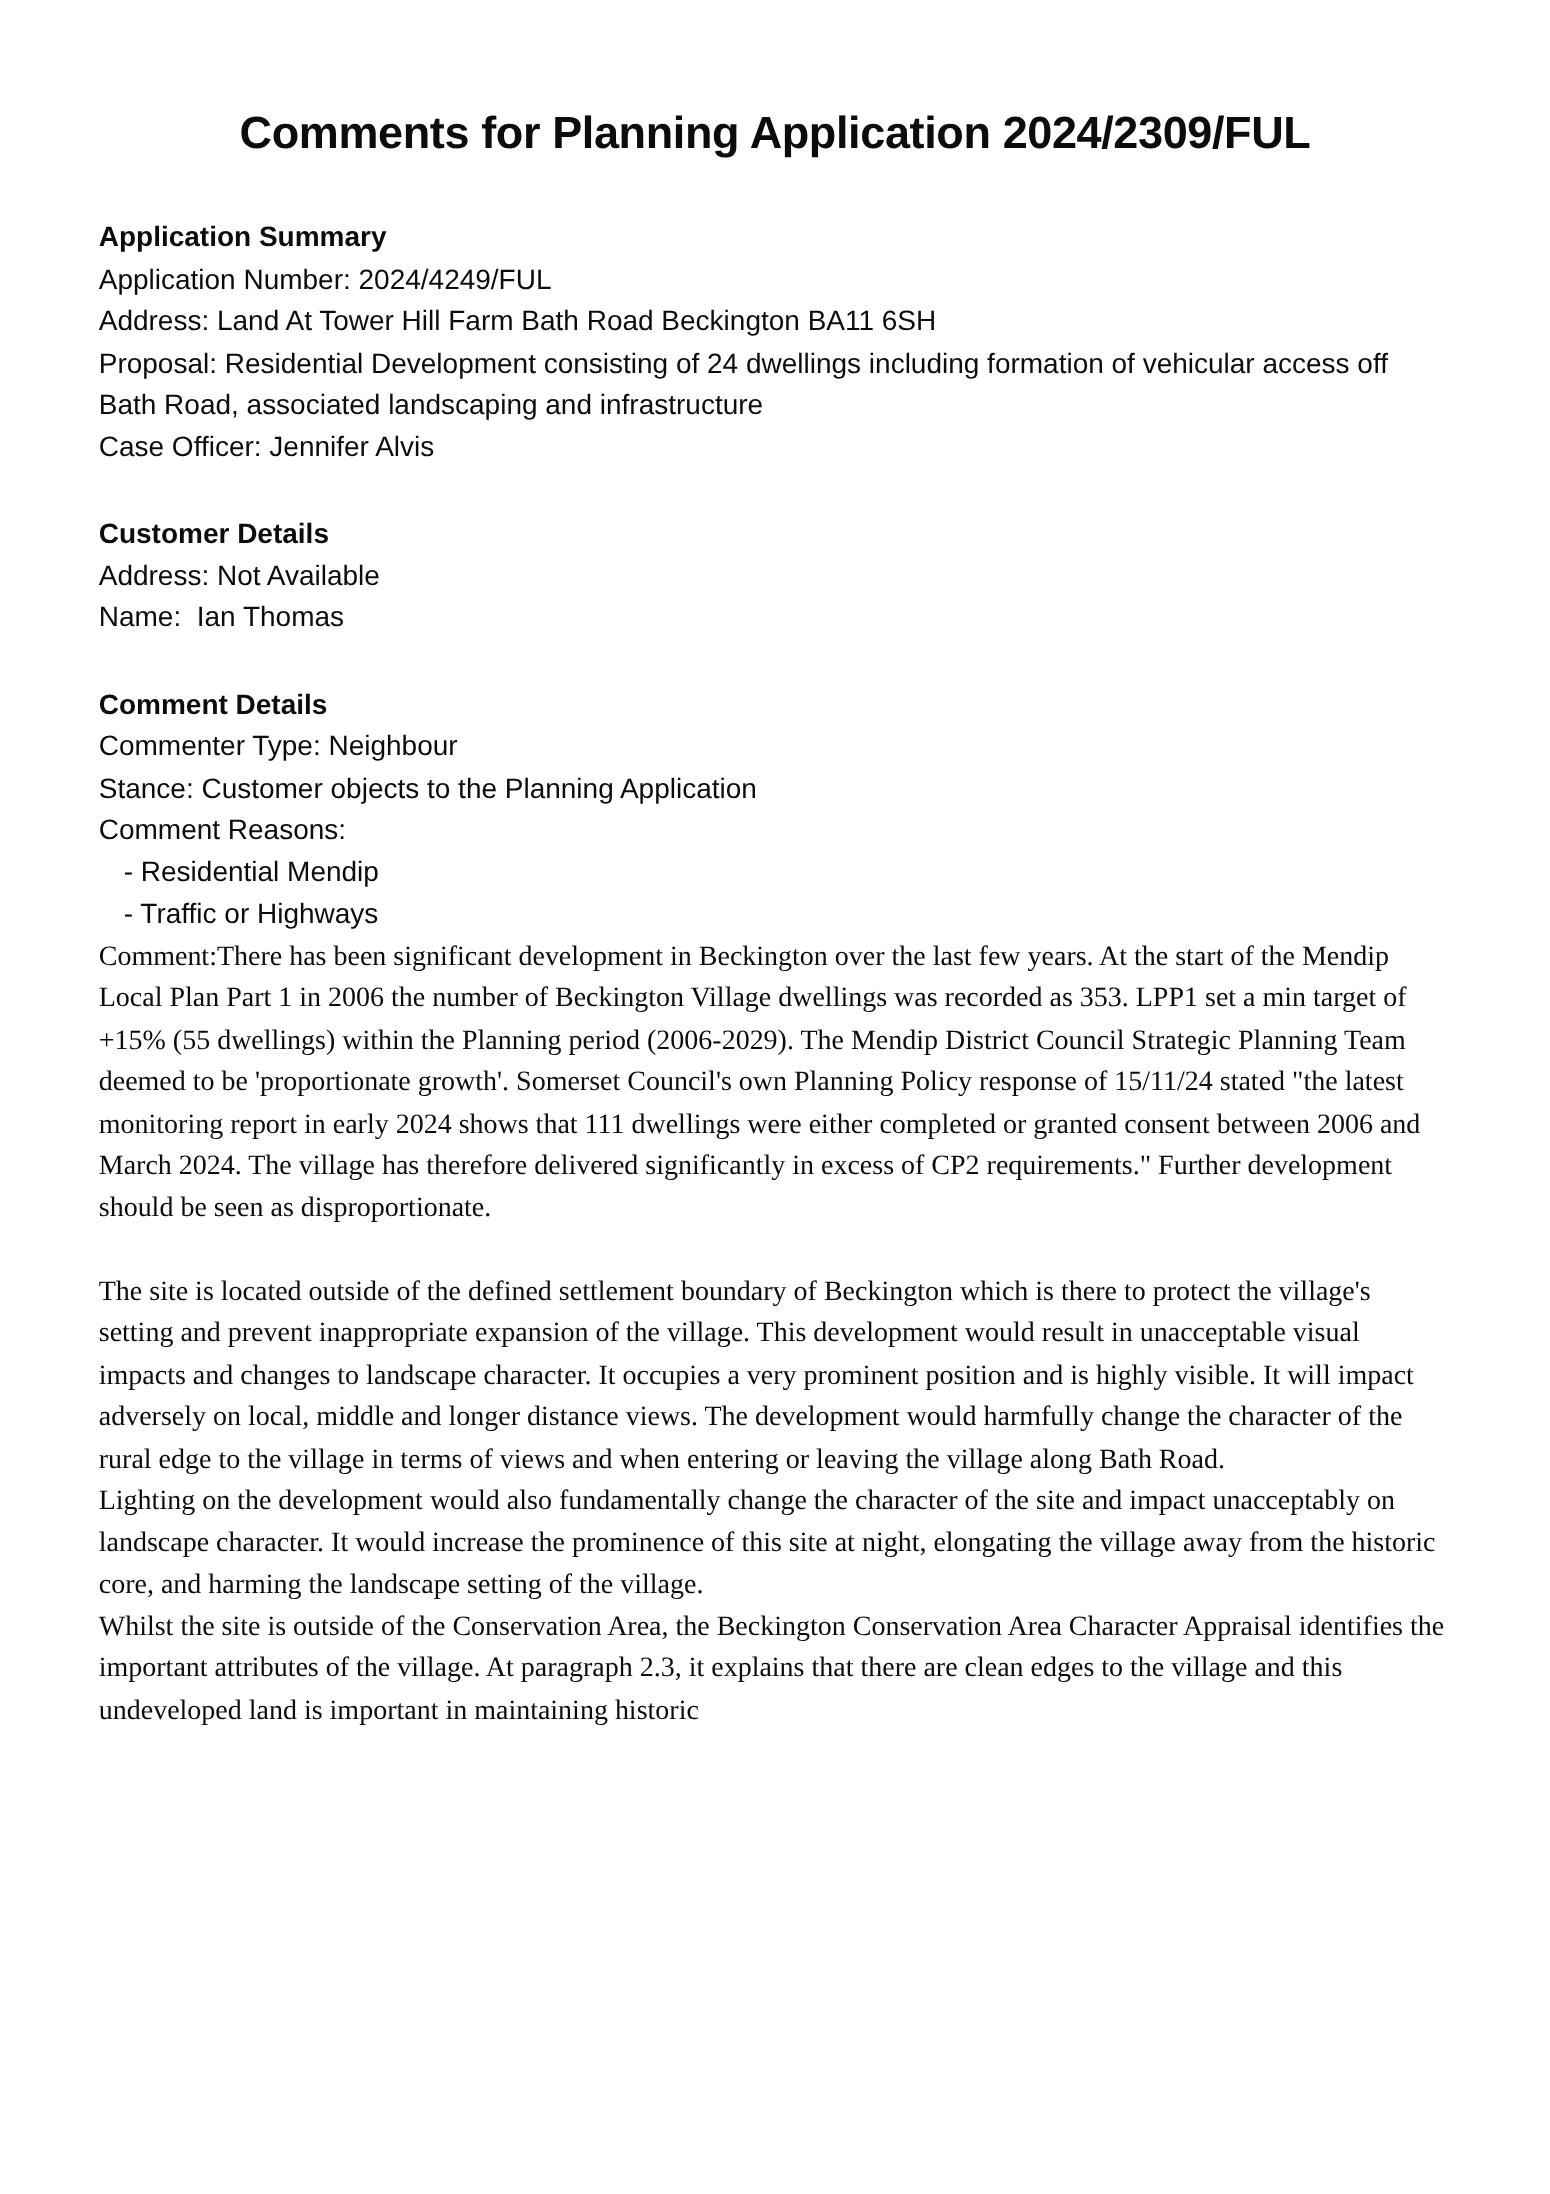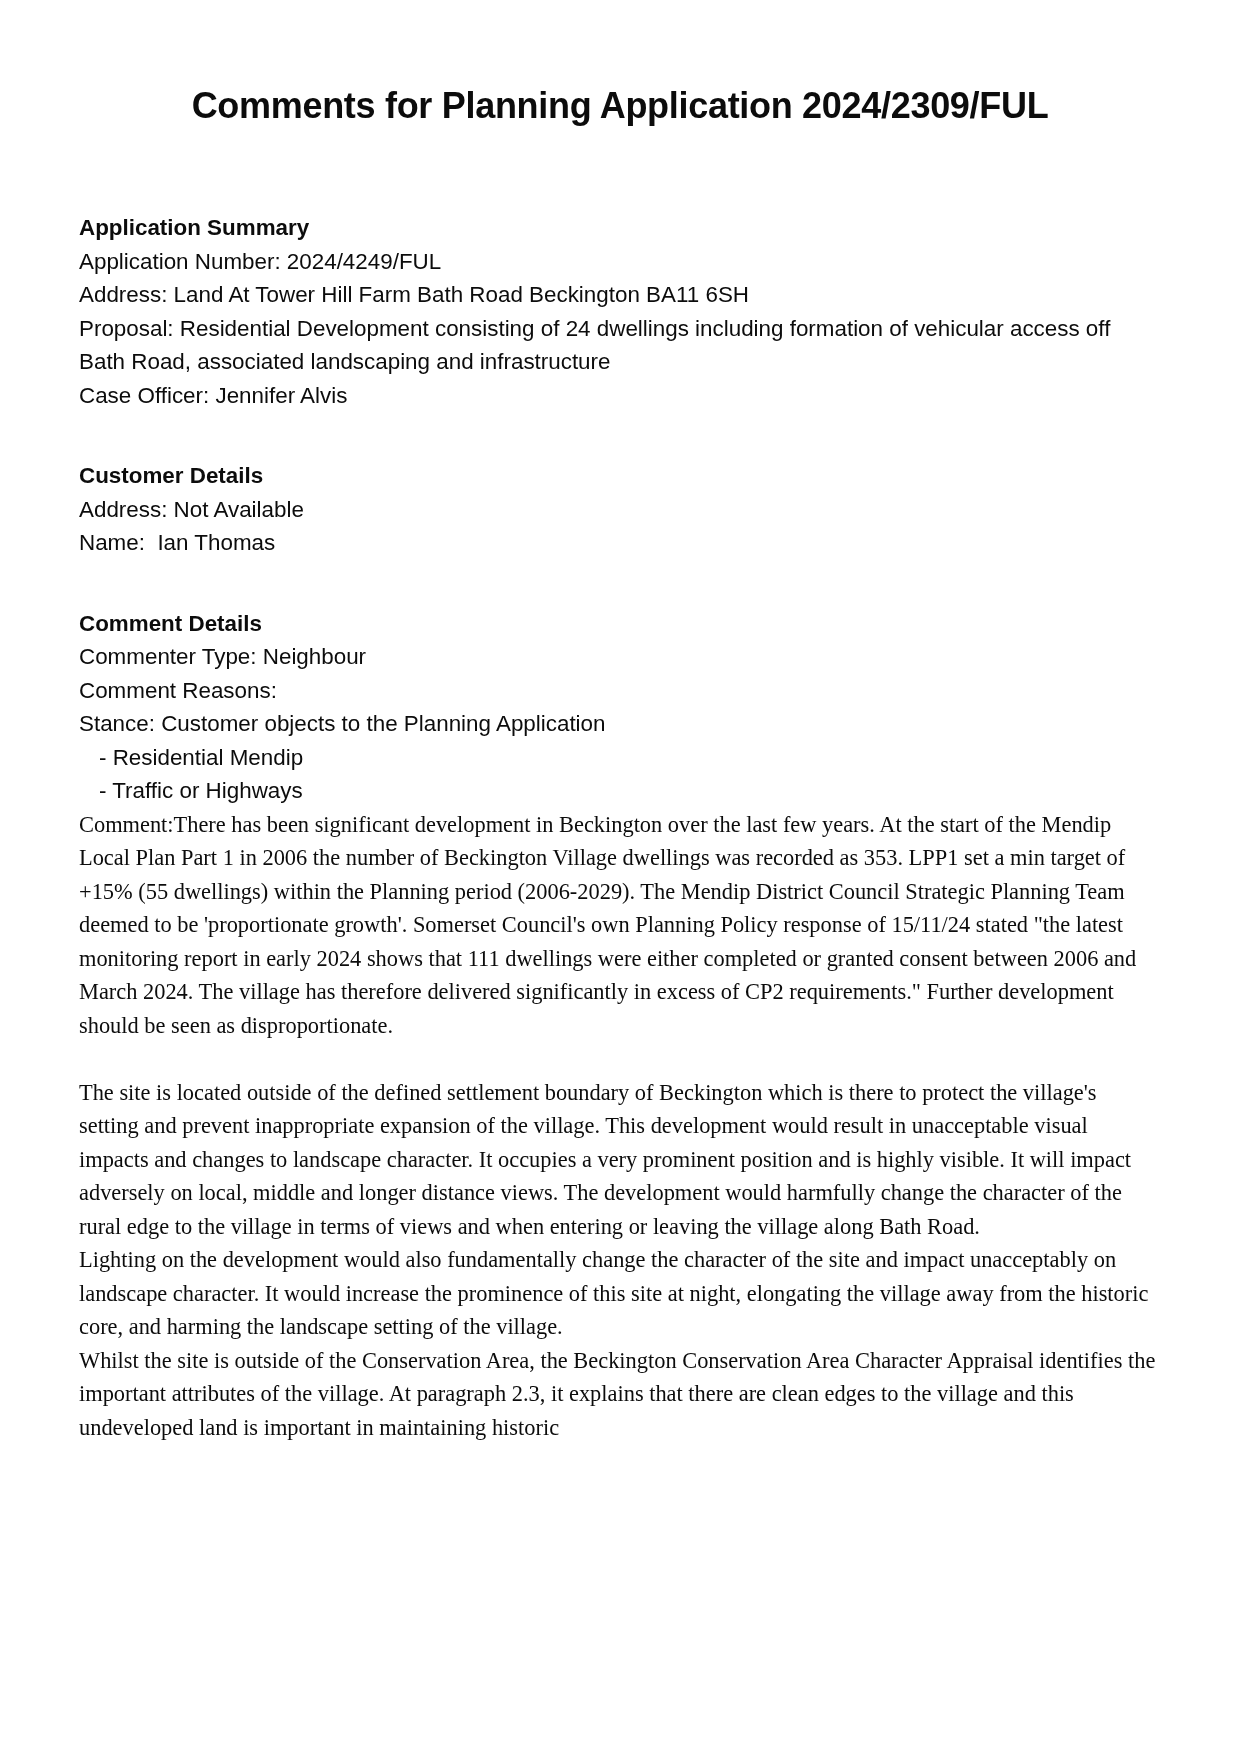--- a/index.html
+++ b/index.html
@@ -23,22 +23,22 @@
   }
   .doc-title {
     margin: 0;
     padding-top: 85px;
     font-size: 36px;
     line-height: 42px;
     font-weight: bold;
     text-align: center;
     letter-spacing: -0.3px;
   }
-  .section { margin-top: 47px; }
-  .section.first { margin-top: 84px; }
+  .section { margin-top: 36px; }
+  .section.first { margin-top: 46px; }
   .section-heading {
     font-weight: bold;
   }
   .detail-line {
     white-space: pre-wrap;
   }
   .reason-line {
     padding-left: 20px;
     white-space: pre-wrap;
   }
@@ -64,22 +64,22 @@
 
   <div class="section">
     <div class="section-heading">Customer Details</div>
     <div class="detail-line">Address: Not Available</div>
     <div class="detail-line">Name:  Ian Thomas</div>
   </div>
 
   <div class="section">
     <div class="section-heading">Comment Details</div>
     <div class="detail-line">Commenter Type: Neighbour</div>
+    <div class="detail-line">Stance: Customer objects to the Planning Application</div>
     <div class="detail-line">Comment Reasons:</div>
-    <div class="detail-line">Stance: Customer objects to the Planning Application</div>
     <div class="reason-line">- Residential Mendip</div>
     <div class="reason-line">- Traffic or Highways</div>
     <div class="comment-block"><span>Comment:</span><span>There has been significant development in Beckington over the last few years. At the start of the Mendip Local Plan Part 1 in 2006 the number of Beckington Village dwellings was recorded as 353. LPP1 set a min target of +15% (55 dwellings) within the Planning period (2006-2029). The Mendip District Council Strategic Planning Team deemed to be 'proportionate growth'. Somerset Council's own Planning Policy response of 15/11/24 stated "the latest monitoring report in early 2024 shows that 111 dwellings were either completed or granted consent between 2006 and March 2024. The village has therefore delivered significantly in excess of CP2 requirements." Further development should be seen as disproportionate.
 
 The site is located outside of the defined settlement boundary of Beckington which is there to protect the village's setting and prevent inappropriate expansion of the village. This development would result in unacceptable visual impacts and changes to landscape character. It occupies a very prominent position and is highly visible. It will impact adversely on local, middle and longer distance views. The development would harmfully change the character of the rural edge to the village in terms of views and when entering or leaving the village along Bath Road.
 Lighting on the development would also fundamentally change the character of the site and impact unacceptably on landscape character. It would increase the prominence of this site at night, elongating the village away from the historic core, and harming the landscape setting of the village.
 Whilst the site is outside of the Conservation Area, the Beckington Conservation Area Character Appraisal identifies the important attributes of the village. At paragraph 2.3, it explains that there are clean edges to the village and this undeveloped land is important in maintaining historic</span></div>
   </div>
 
 </div>

